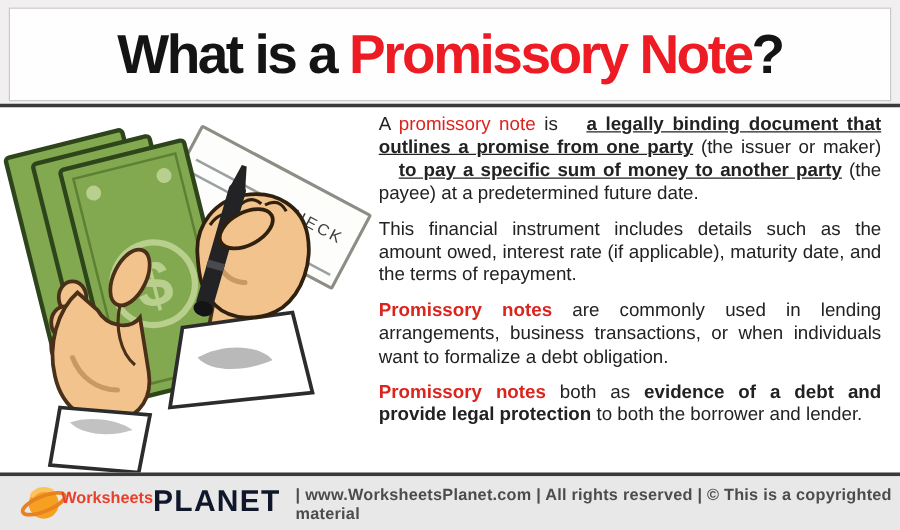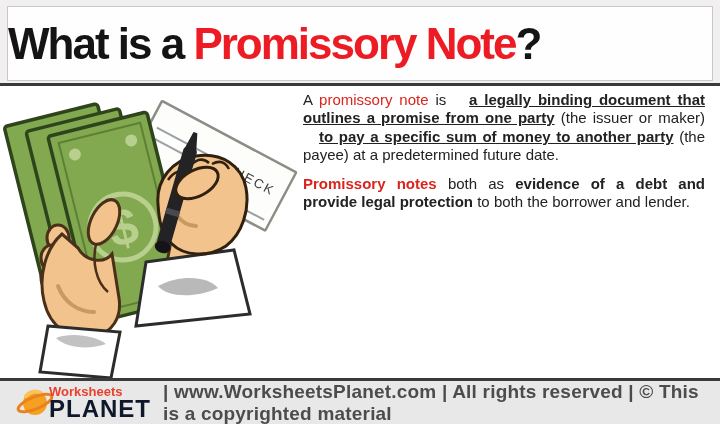--- a/index.html
+++ b/index.html
@@ -5,21 +5,21 @@
   html,body{margin:0;padding:0;}
   body{
     width:720px;height:424px;position:relative;overflow:hidden;
     background:#f1eff0;
     font-family:"Liberation Sans", sans-serif;
   }
   
   .header-box{
     position:absolute;left:7px;top:6px;right:7px;height:73px;
     background:#fefefe;border:1px solid #c9c9c9;
-    display:flex;align-items:center;
+    display:flex;align-items:center;justify-content:center;
   }
   .title{
     white-space:nowrap;font-weight:bold;font-size:44px;letter-spacing:-2px;
     color:#141414;
   }
   .title .hl{color:#ed1c24;}
   .divider-top{
     position:absolute;left:0;top:83px;width:720px;height:3px;background:#3a3a3a;
   }
   
@@ -39,25 +39,25 @@
   .seg-boldu{font-weight:bold;text-decoration:underline;margin-left:16px;}
   
   .divider-bottom{
     position:absolute;left:0;top:378px;width:720px;height:3px;background:#3a3a3a;
   }
   .footer{
     position:absolute;left:0;top:381px;width:720px;height:43px;background:#e9e8e8;
     display:flex;align-items:center;
   }
   .logo{display:flex;align-items:center;margin-left:16px;}
-  .logo-text{display:flex;flex-direction:column;margin-left:-7px;line-height:1;}
+  .logo-text{display:flex;flex-direction:row;margin-left:-7px;line-height:1;}
   .logo-top{color:#e8402c;font-weight:bold;font-size:13px;letter-spacing:0;}
   .logo-bottom{color:#0f172a;font-weight:bold;font-size:24px;letter-spacing:1px;margin-top:-1px;}
   .footer-text{
-    margin-left:12px;font-weight:bold;font-size:19px;color:#4c4c4c;letter-spacing:0.2px;
+    margin-left:12px;font-weight:bold;font-size:13px;color:#4c4c4c;letter-spacing:0.2px;
   }
 </style>
 </head>
 <body>
 
 <div class="header-box">
   <div class="title"><span>What is a </span><span class="hl">Promissory Note</span><span>?</span></div>
 </div>
 <div class="divider-top"></div>
 
@@ -120,20 +120,22 @@
         <rect x="-7" y="64" width="14" height="6" fill="#4a4a4e"></rect>
         <ellipse cx="0" cy="103" rx="8" ry="6" fill="#141416"></ellipse>
       </g>
 
       <ellipse cx="197" cy="97" rx="23" ry="13" transform="rotate(-28 197 97)" fill="#f2c38d" stroke="#30210f" stroke-width="3"></ellipse>
     </g>
   </svg>
 
   <div class="copy">
     <p><span class="seg-plain">A </span><span class="seg-red">promissory note</span><span class="seg-plain"> is </span><span class="seg-boldu">a legally binding document that outlines a promise from one party</span><span class="seg-plain"> (the issuer or maker) </span><span class="seg-boldu">to pay a specific sum of money to another party</span><span class="seg-plain"> (the payee) at a predetermined future date.</span></p>
+    <p><span class="seg-plain">This financial instrument includes details such as the amount owed, interest rate (if applicable), maturity date, and the terms of repayment.</span></p>
+    <p><span class="seg-redbold">Promissory notes</span><span class="seg-plain"> are commonly used in lending arrangements, business transactions, or when individuals want to formalize a debt obligation.</span></p>
     <p><span class="seg-redbold">Promissory notes</span><span class="seg-plain"> both as </span><span class="seg-bold">evidence of a debt and provide legal protection</span><span class="seg-plain"> to both the borrower and lender.</span></p>
   </div>
 </div>
 
 <div class="divider-bottom"></div>
 <div class="footer">
   <div class="logo">
     <svg width="40" height="38" viewBox="0 0 40 38">
       <circle cx="19" cy="19" r="12" fill="#f6a021"></circle>
       <path d="M 10,12 A 12 12 0 0 1 25,9" fill="none" stroke="#fbc35e" stroke-width="4" stroke-linecap="round"></path>

